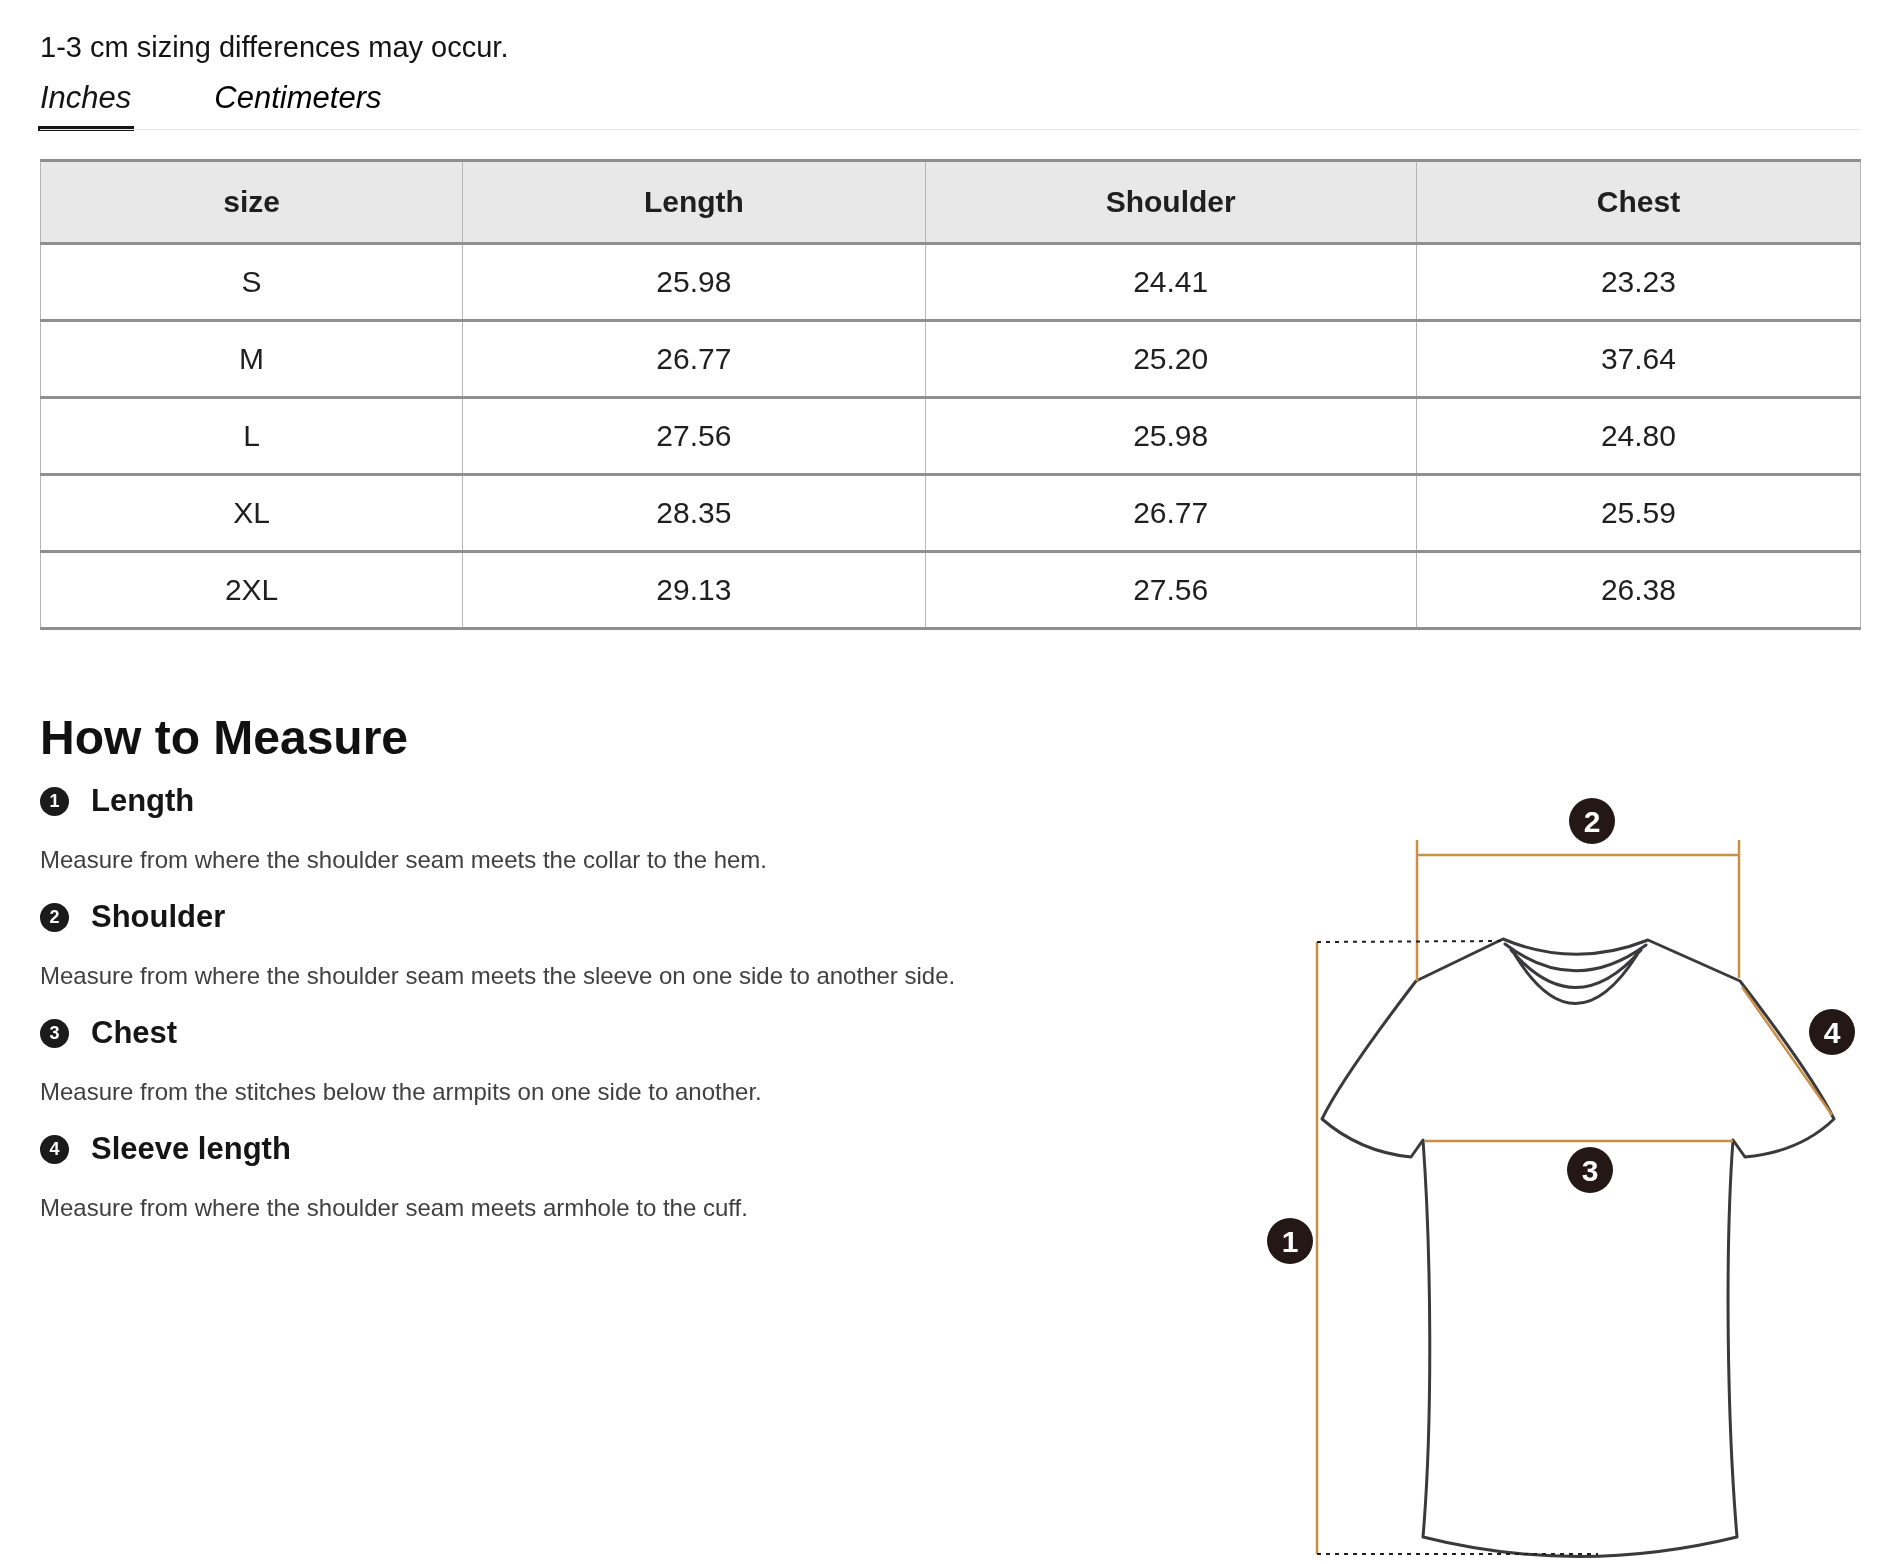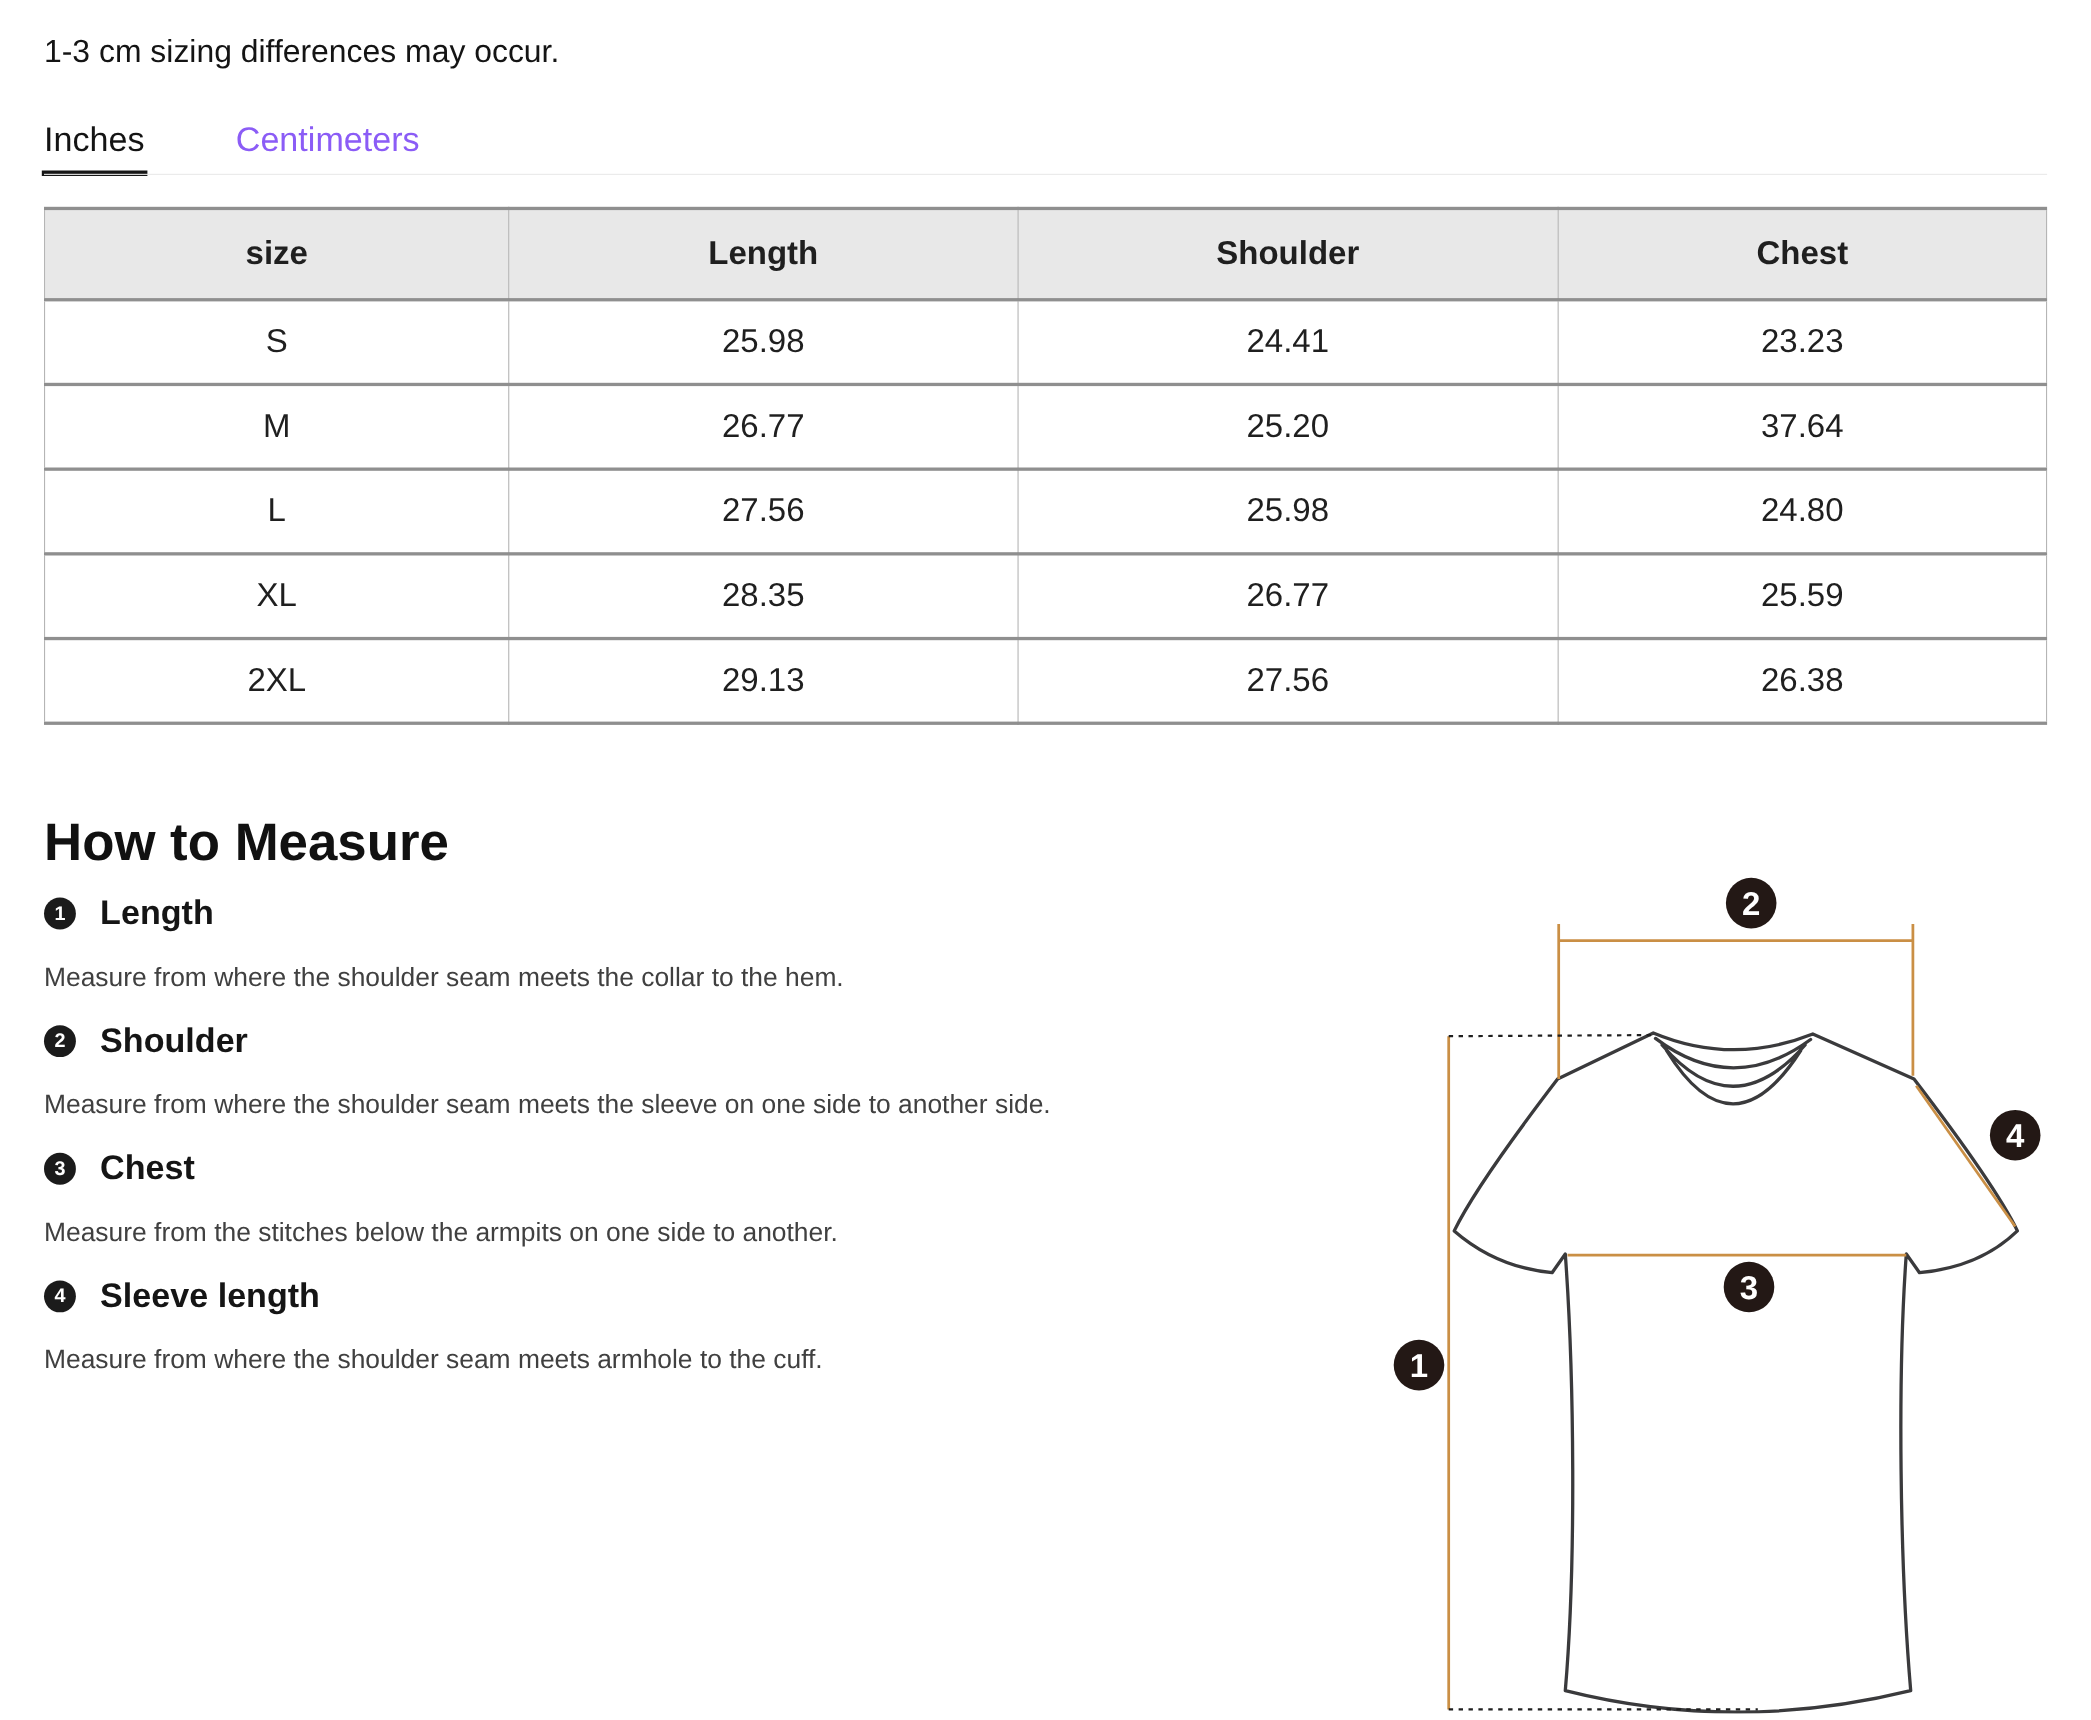--- a/index.html
+++ b/index.html
@@ -9,27 +9,27 @@
     background:#ffffff;
     font-family:"Liberation Sans","DejaVu Sans",sans-serif;
     color:#1c1c1c;
     overflow:hidden;
     box-sizing:border-box;
     padding:30px 40px 0 40px;
   }
   .note {
     font-size:29px; line-height:34px; color:#141414;
   }
-  .tabs { position:relative; margin-top:46px; }
+  .tabs { position:relative; margin-top:17px;font-style:italic; }
   .tabs-row { display:flex; gap:83px; }
   .tab {
     position:relative;
     font-size:31px; line-height:34px;
     padding-bottom:16px;
-    color:#8b5cf6;
+    color:#000000;
     cursor:pointer;
   }
   .tab.active { color:#141414; }
   .tab-underline {
     position:absolute; left:-2px; right:-3px; bottom:0; height:5px;
     background:#161616;
   }
   .tabs-divider {
     position:absolute; left:0; bottom:1px; width:100%; height:1px;
     background:#e9e9e9;

